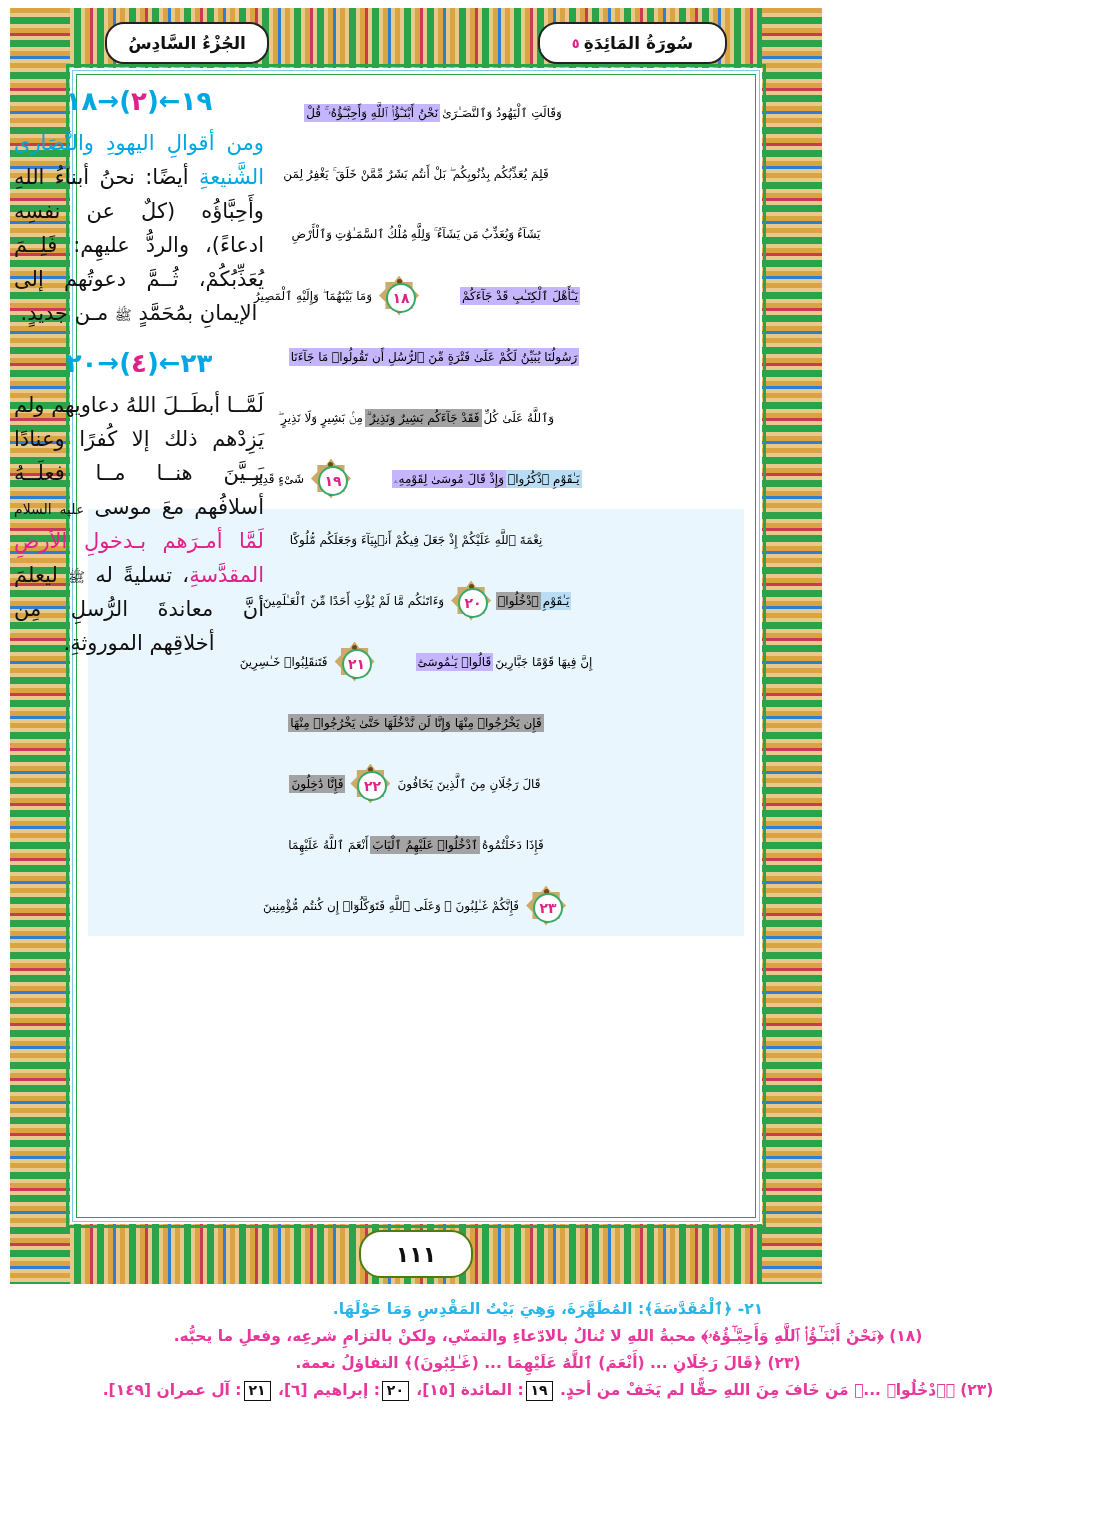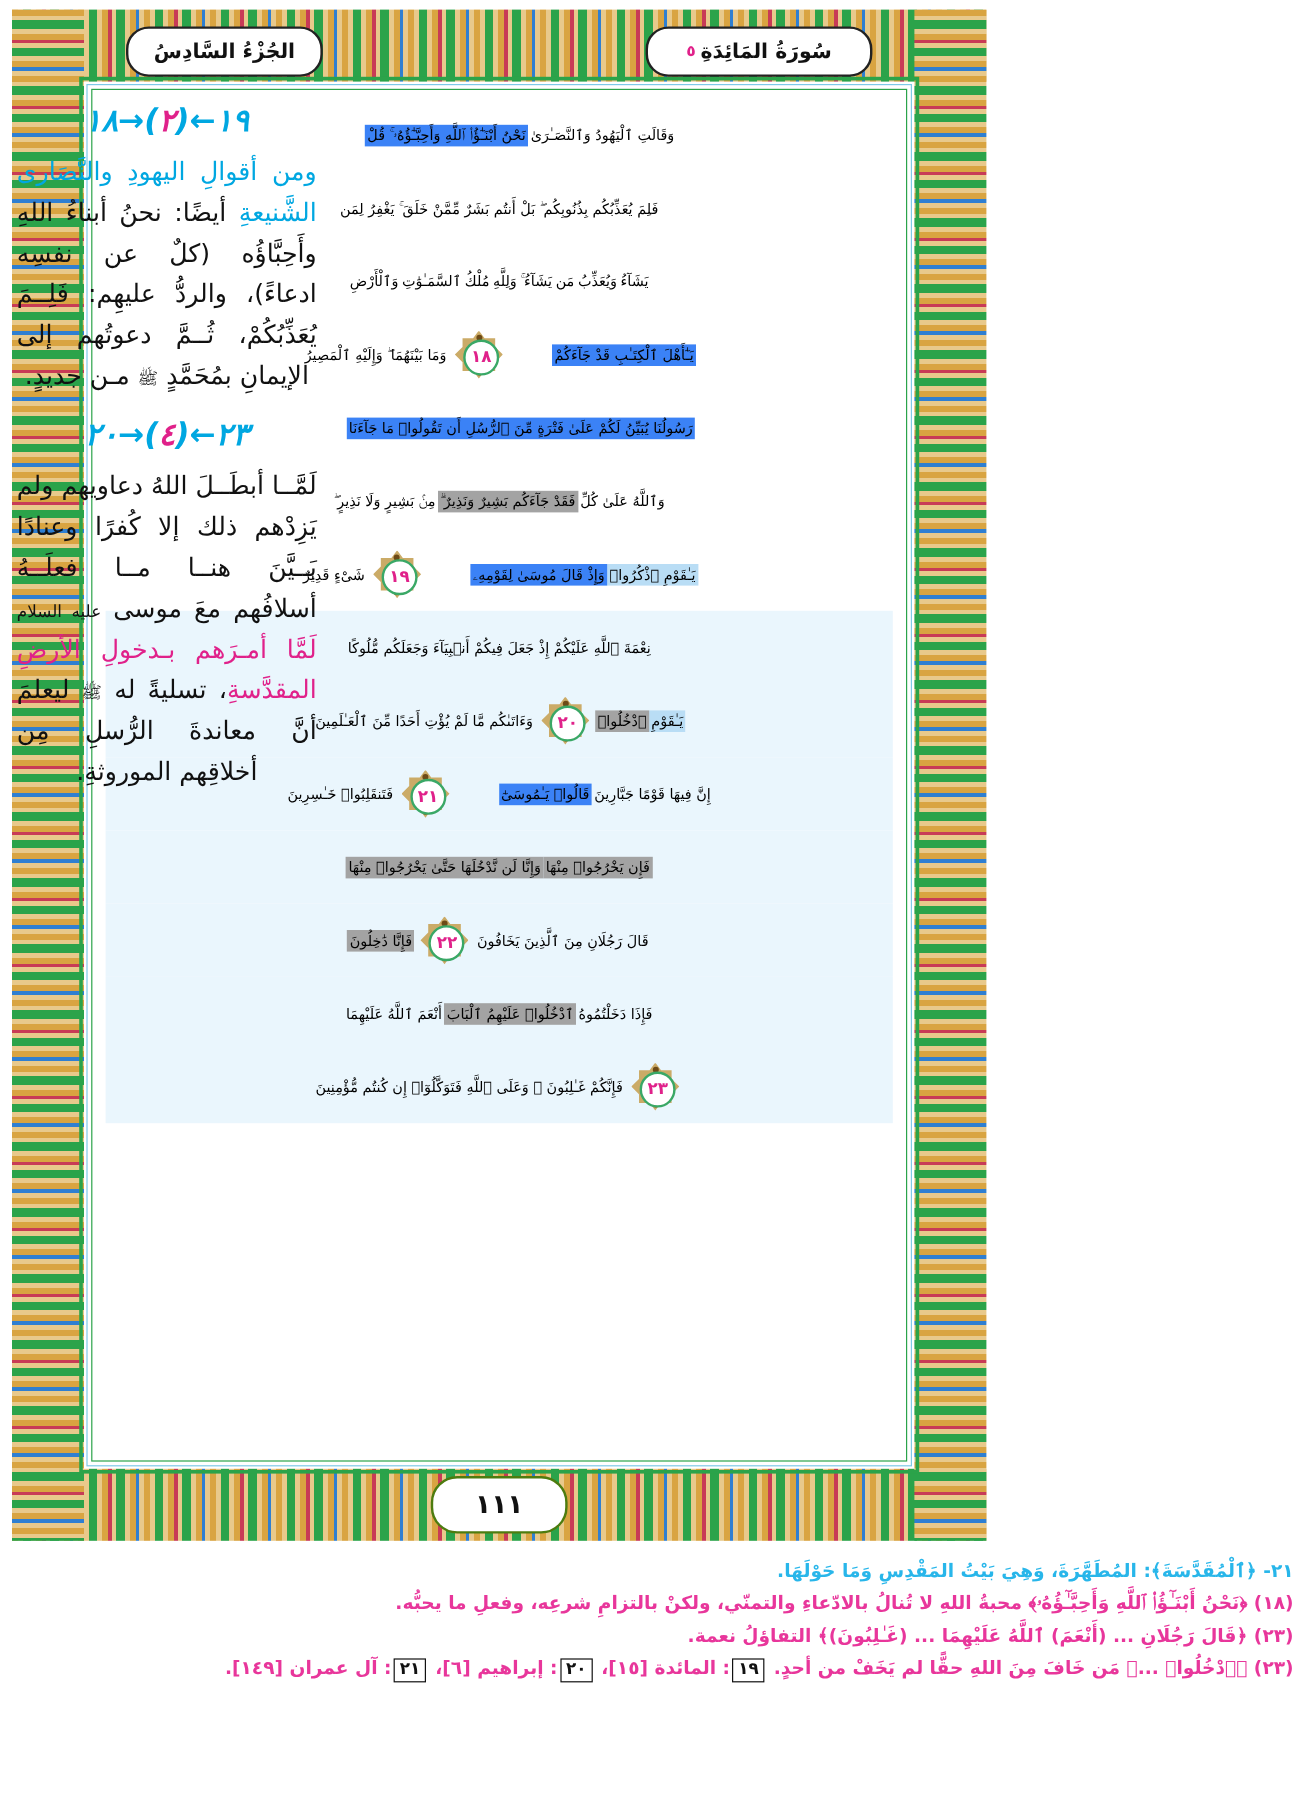--- a/index.html
+++ b/index.html
@@ -103,21 +103,21 @@
   .qline{
     display:flex;align-items:center;justify-content:center;
     height:61px;
     direction:rtl;white-space:nowrap;
     font-family:"DejaVu Sans","Liberation Serif",serif;
     font-size:29px;color:#000;
     letter-spacing:-0.3px;
   }
   .qline.shaded{background:#eaf6fd;}
   .seg{padding:2px 2px;}
-  .hl-pink{background:#3b82f6;margin-left:36px;}
+  .hl-pink{background:#c4b5fd;margin-left:36px;}
   .hl-yellow{background:#a3a3a3;}
   .hl-blue{background:#b9ddf5;}
   .hl-none{background:transparent;}
 
   
   .ayah-mark{
     display:inline-flex;align-items:center;justify-content:center;
     width:40px;height:40px;margin:0 5px;flex:0 0 auto;
     position:relative;
   }
@@ -143,39 +143,39 @@
   #sidebar{
     position:absolute;
     right:832px; 
     top:86px;width:250px;height:1190px;
     direction:rtl;text-align:justify;
     font-family:"DejaVu Sans","Liberation Sans",sans-serif;
   }
   .side-block{margin-bottom:18px;}
   .side-head{
     text-align:center;font-size:26px;font-weight:bold;
-    color:#00a7e1;letter-spacing:1px;margin-bottom:10px;direction:rtl;font-style:italic;
+    color:#00a7e1;letter-spacing:1px;margin-bottom:10px;direction:rtl;
   }
   .side-head .paren{color:#e0218a;}
   .side-body{
     font-size:21px;line-height:1.62;color:#111;font-weight:normal;
     text-align:justify;text-align-last:center;
   }
   .c-cyan{color:#00a7e1;}
   .c-magenta{color:#e0218a;}
   .sws{font-size:14px;color:#111;}
 
   
   #footnotes{
     position:absolute;left:0;right:0;top:1296px;height:200px;
     direction:rtl;padding:0 18px;box-sizing:border-box;
     font-family:"DejaVu Sans","Liberation Sans",sans-serif;
   }
   .fn{
-    text-align:right;
+    text-align:center;
     font-size:15.5px;font-weight:bold;line-height:1.75;
     white-space:nowrap;direction:rtl;
   }
   .fn.cyan{color:#28b6ea;}
   .fn.magenta{color:#e8369b;}
   .fn .boxed{
     display:inline-block;border:1.5px solid #111;color:#111;
     padding:0 4px;margin:0 2px;font-size:14px;line-height:1.25;
   }
   .fn .ref{color:#e8369b;}

